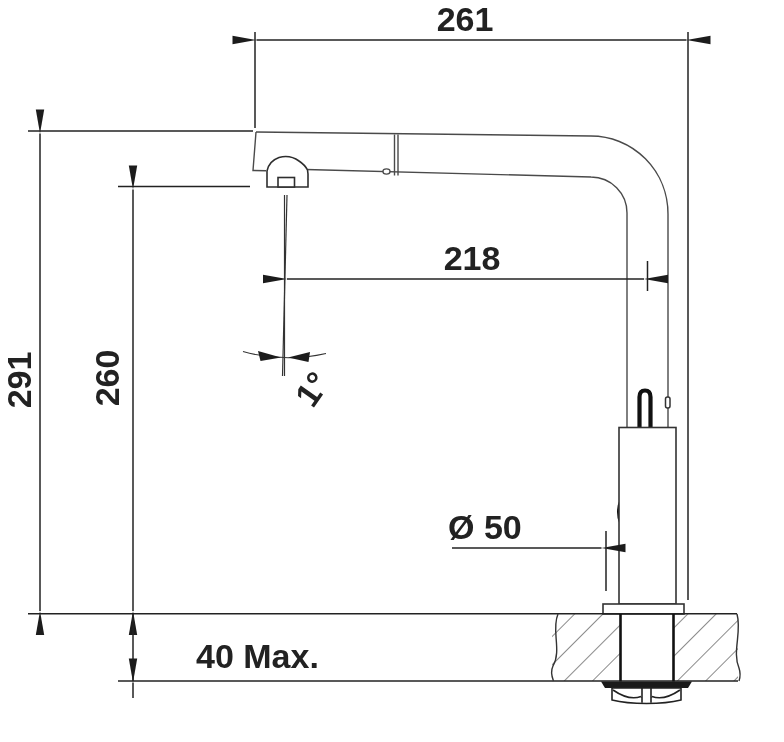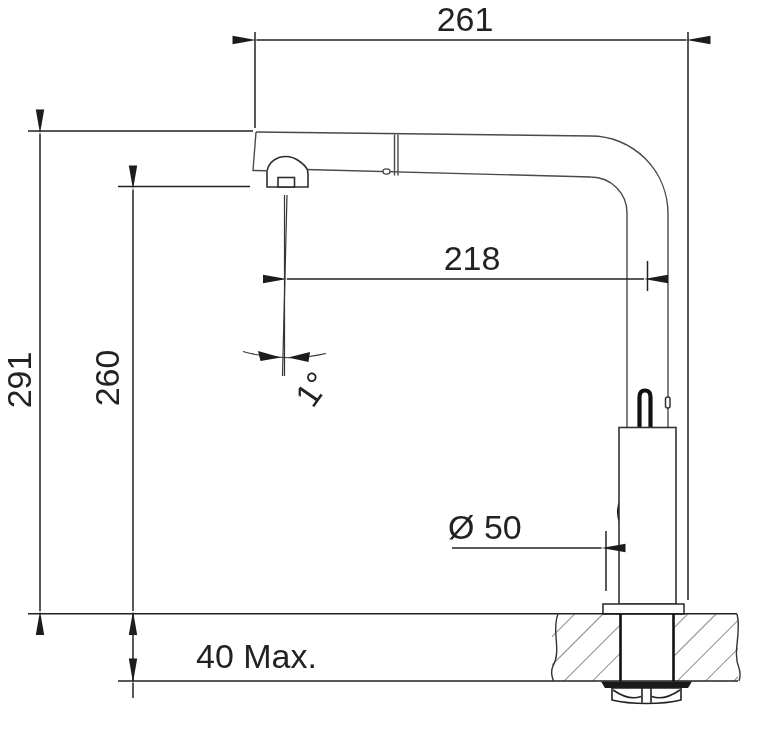--- a/index.html
+++ b/index.html
@@ -2,20 +2,21 @@
 <html><head>
 <meta charset="utf-8">
 <style>
   html,body{margin:0;padding:0;background:#ffffff;}
   .stage{
     position:relative;
     width:784px;height:742px;
     background:#ffffff;
     font-family:"Liberation Sans", sans-serif;
     overflow:hidden;
+    font-weight:bold;
   }
   svg{display:block;}
   text{
     font-family:"Liberation Sans", sans-serif;
     fill:#222222;
     font-size:34px;
   }
 </style>
 </head>
 <body>

